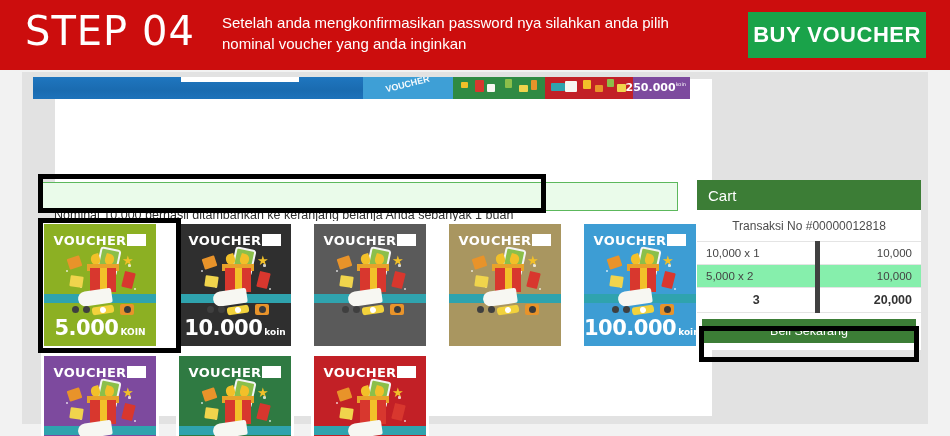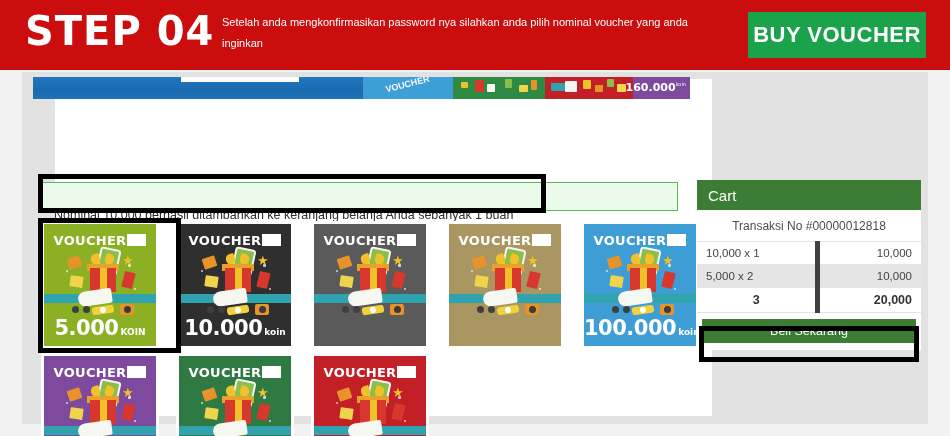--- a/index.html
+++ b/index.html
@@ -11,26 +11,26 @@
   }
   .page{position:relative;width:950px;height:436px;}
 
   
   .header{
     position:absolute;left:0;top:0;width:950px;height:70px;
     background:#cc0d0d;
   }
   .step-label{
     position:absolute;left:25px;top:8px;
-    font-size:40px;font-weight:bold;color:#ffffff;
+    font-size:40px;font-weight:normal;color:#ffffff;
     letter-spacing:1px;font-family:"DejaVu Sans", sans-serif;
   }
   .header-desc{
     position:absolute;left:222px;top:12px;width:500px;
-    font-size:11px;line-height:21px;color:#ffffff;
+    font-size:15px;line-height:21px;color:#ffffff;
   }
   .buy-voucher-btn{
     position:absolute;left:748px;top:12px;width:178px;height:46px;
     background:#1aa34a;color:#ffffff;
     font-size:22px;font-weight:bold;
     display:flex;align-items:center;justify-content:center;
     cursor:pointer;letter-spacing:.5px;
   }
 
   
@@ -231,21 +231,21 @@
     padding:9px 0 8px 0;
   }
   .cart-table{
     width:100%;border-collapse:collapse;font-size:11.5px;color:#444;
   }
   .cart-table td{
     padding:5px 9px;border-top:1px solid #e4e4e4;
   }
   .cart-table td.lbl{text-align:left;border-right:5px solid #404040;width:54%;}
   .cart-table td.val{text-align:right;}
-  .cart-table tr.alt td{background:#e5e5e5;}
+  .cart-table tr.alt td{background:#86efac;}
   .cart-table tr.total td{
     font-weight:bold;color:#333;text-align:center;font-size:12.5px;
     border-bottom:1px solid #e4e4e4;
   }
   .cart-table tr.total td.val{text-align:right;}
   .beli-btn{
     margin:6px 5px 7px 5px;height:24px;background:#3c7d36;color:#fff;
     display:flex;align-items:center;justify-content:center;
     font-size:12.5px;cursor:pointer;
   }
@@ -285,21 +285,21 @@
       </div>
       <div class="banner-img2">
         <div class="conf-dot" style="left:6px;top:6px;width:14px;height:8px;background:#2fa3ae;"></div>
         <div class="conf-dot" style="left:20px;top:4px;width:12px;height:11px;background:#f7f7f2;"></div>
         <div class="conf-dot" style="left:38px;top:3px;width:8px;height:9px;background:#f2c029;"></div>
         <div class="conf-dot" style="left:50px;top:8px;width:8px;height:7px;background:#e8932a;"></div>
         <div class="conf-dot" style="left:62px;top:2px;width:7px;height:8px;background:#8bbf4a;"></div>
         <div class="conf-dot" style="left:72px;top:7px;width:9px;height:8px;background:#f0d44c;"></div>
       </div>
       <div class="banner-purple">
-        <div class="banner-amt"><span>160.000</span><span class="banner-koin">koin</span></div>
+        <div class="banner-amt"><span>250.000</span><span class="banner-koin">koin</span></div>
       </div>
     </div>
 
     <div class="alert-box">
       <div class="alert-text">Nominal 10,000 berhasil ditambahkan ke keranjang belanja Anda sebanyak 1 buah</div>
     </div>
     <div class="annot-alert"></div>
 
     <div class="grid" id="voucher-grid">
         <div class="card" style="left: 0px; top: 0px; background: rgb(140, 176, 35);">

